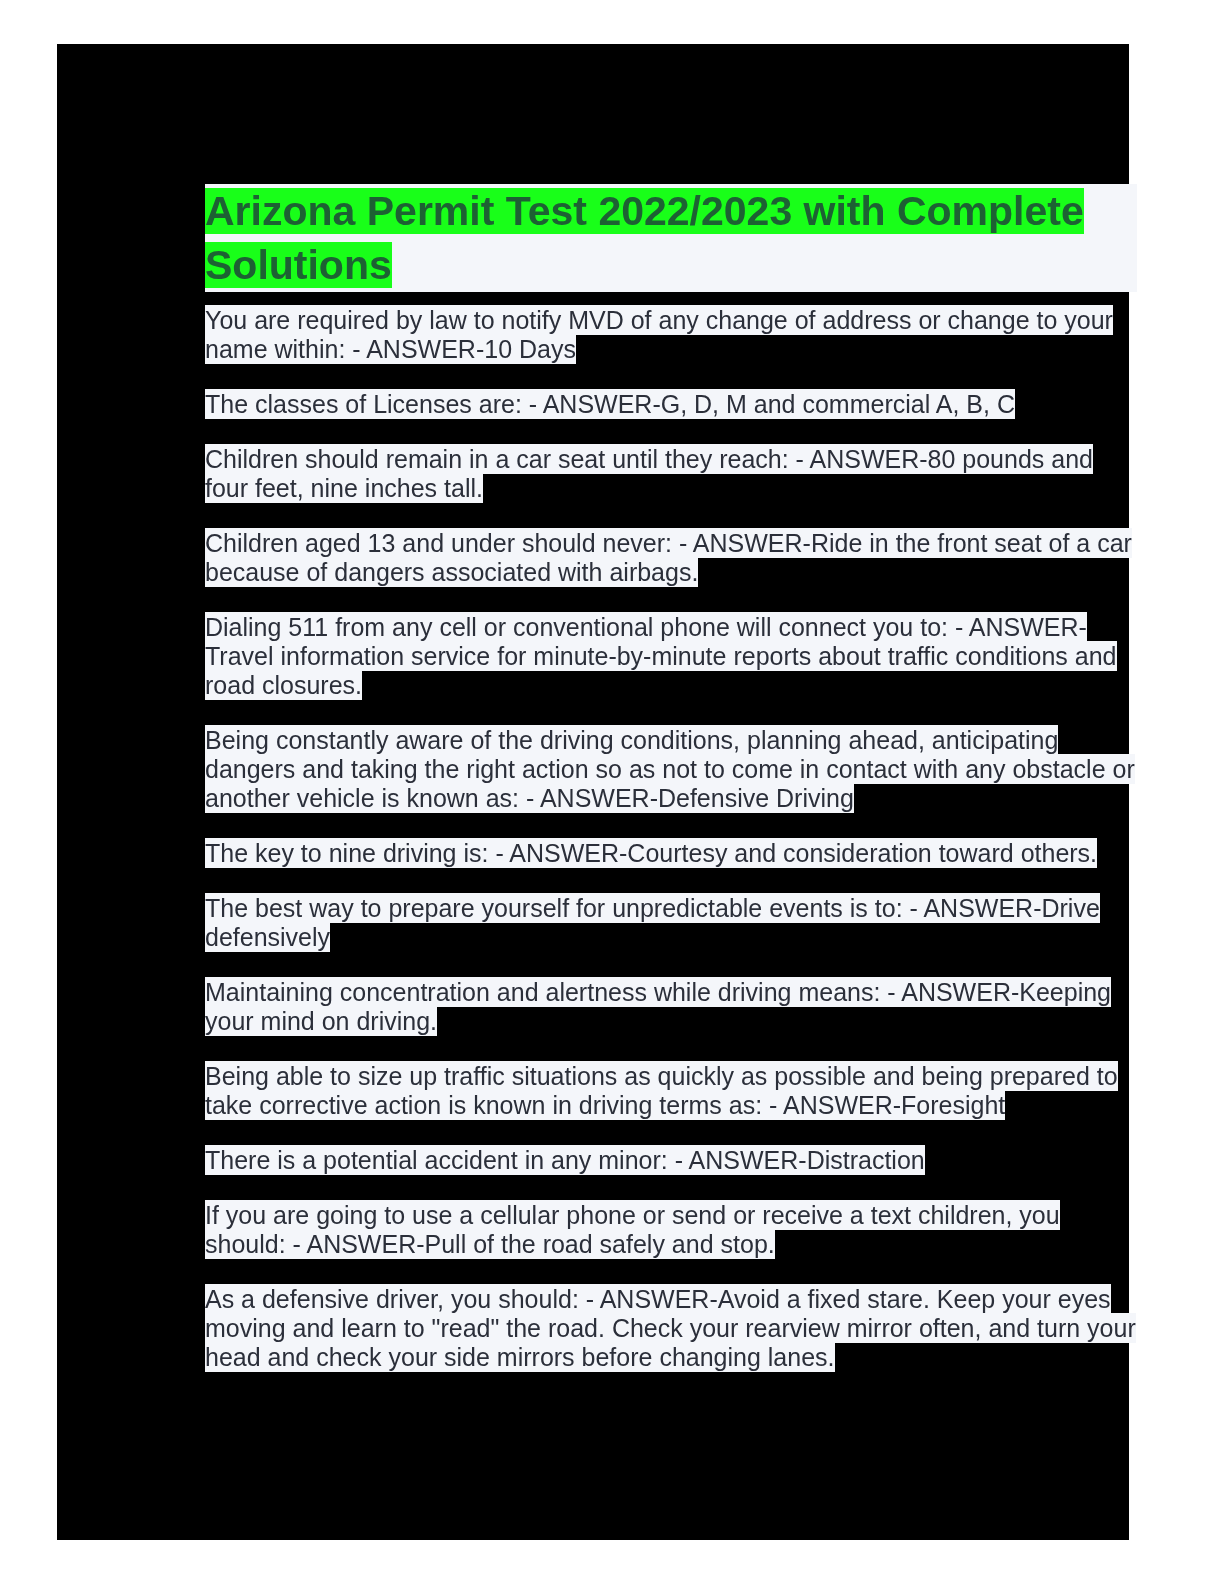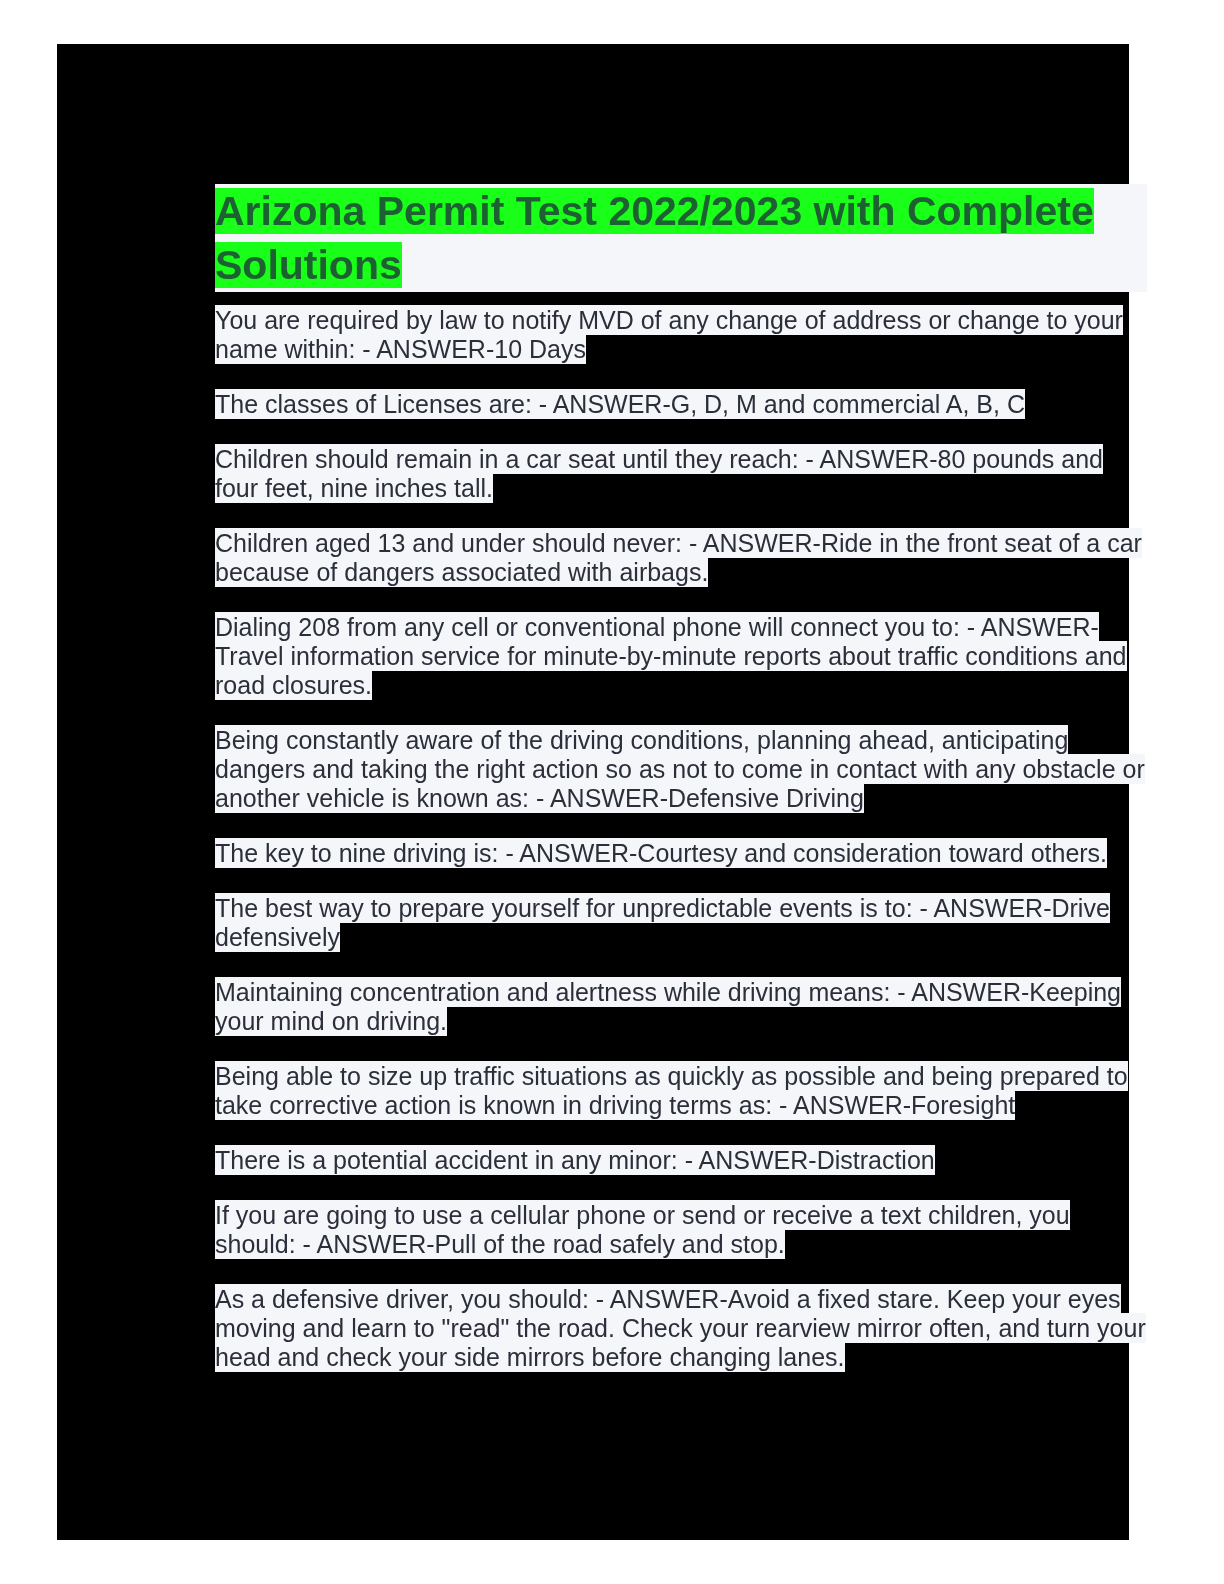--- a/index.html
+++ b/index.html
@@ -22,21 +22,21 @@
   .black-canvas {
     position: absolute;
     left: 57px;
     top: 44px;
     width: 1072px;
     height: 1496px;
     background: #000000;
   }
   .content {
     position: absolute;
-    left: 158px;
+    left: 148px;
     top: 140px;
     width: 932px;
   }
   .doc-title {
     margin: 0 0 14px 0;
     font-size: 41px;
     line-height: 54px;
     font-weight: bold;
     color: #1d6133;
     background: #f4f6fa;
@@ -67,21 +67,21 @@
 
 <div class="page">
   <div class="black-canvas">
     <div class="content">
       <h1 class="doc-title"><span class="hl">Arizona Permit Test 2022/2023 with Complete Solutions</span></h1>
 
       <p class="qa"><span class="txt">You are required by law to notify MVD of any change of address or change to your name within: - ANSWER-10 Days</span></p>
       <p class="qa"><span class="txt">The classes of Licenses are: - ANSWER-G, D, M and commercial A, B, C</span></p>
       <p class="qa"><span class="txt">Children should remain in a car seat until they reach: - ANSWER-80 pounds and four feet, nine inches tall.</span></p>
       <p class="qa"><span class="txt">Children aged 13 and under should never: - ANSWER-Ride in the front seat of a car because of dangers associated with airbags.</span></p>
-      <p class="qa"><span class="txt">Dialing 208 from any cell or conventional phone will connect you to: - ANSWER-Travel information service for minute-by-minute reports about traffic conditions and road closures.</span></p>
+      <p class="qa"><span class="txt">Dialing 511 from any cell or conventional phone will connect you to: - ANSWER-Travel information service for minute-by-minute reports about traffic conditions and road closures.</span></p>
       <p class="qa"><span class="txt">Being constantly aware of the driving conditions, planning ahead, anticipating dangers and taking the right action so as not to come in contact with any obstacle or another vehicle is known as: - ANSWER-Defensive Driving</span></p>
       <p class="qa"><span class="txt">The key to nine driving is: - ANSWER-Courtesy and consideration toward others.</span></p>
       <p class="qa"><span class="txt">The best way to prepare yourself for unpredictable events is to: - ANSWER-Drive defensively</span></p>
       <p class="qa"><span class="txt">Maintaining concentration and alertness while driving means: - ANSWER-Keeping your mind on driving.</span></p>
       <p class="qa"><span class="txt">Being able to size up traffic situations as quickly as possible and being prepared to take corrective action is known in driving terms as: - ANSWER-Foresight</span></p>
       <p class="qa"><span class="txt">There is a potential accident in any minor: - ANSWER-Distraction</span></p>
       <p class="qa"><span class="txt">If you are going to use a cellular phone or send or receive a text children, you should: - ANSWER-Pull of the road safely and stop.</span></p>
       <p class="qa"><span class="txt">As a defensive driver, you should: - ANSWER-Avoid a fixed stare. Keep your eyes moving and learn to "read" the road. Check your rearview mirror often, and turn your head and check your side mirrors before changing lanes.</span></p>
     </div>
   </div>

